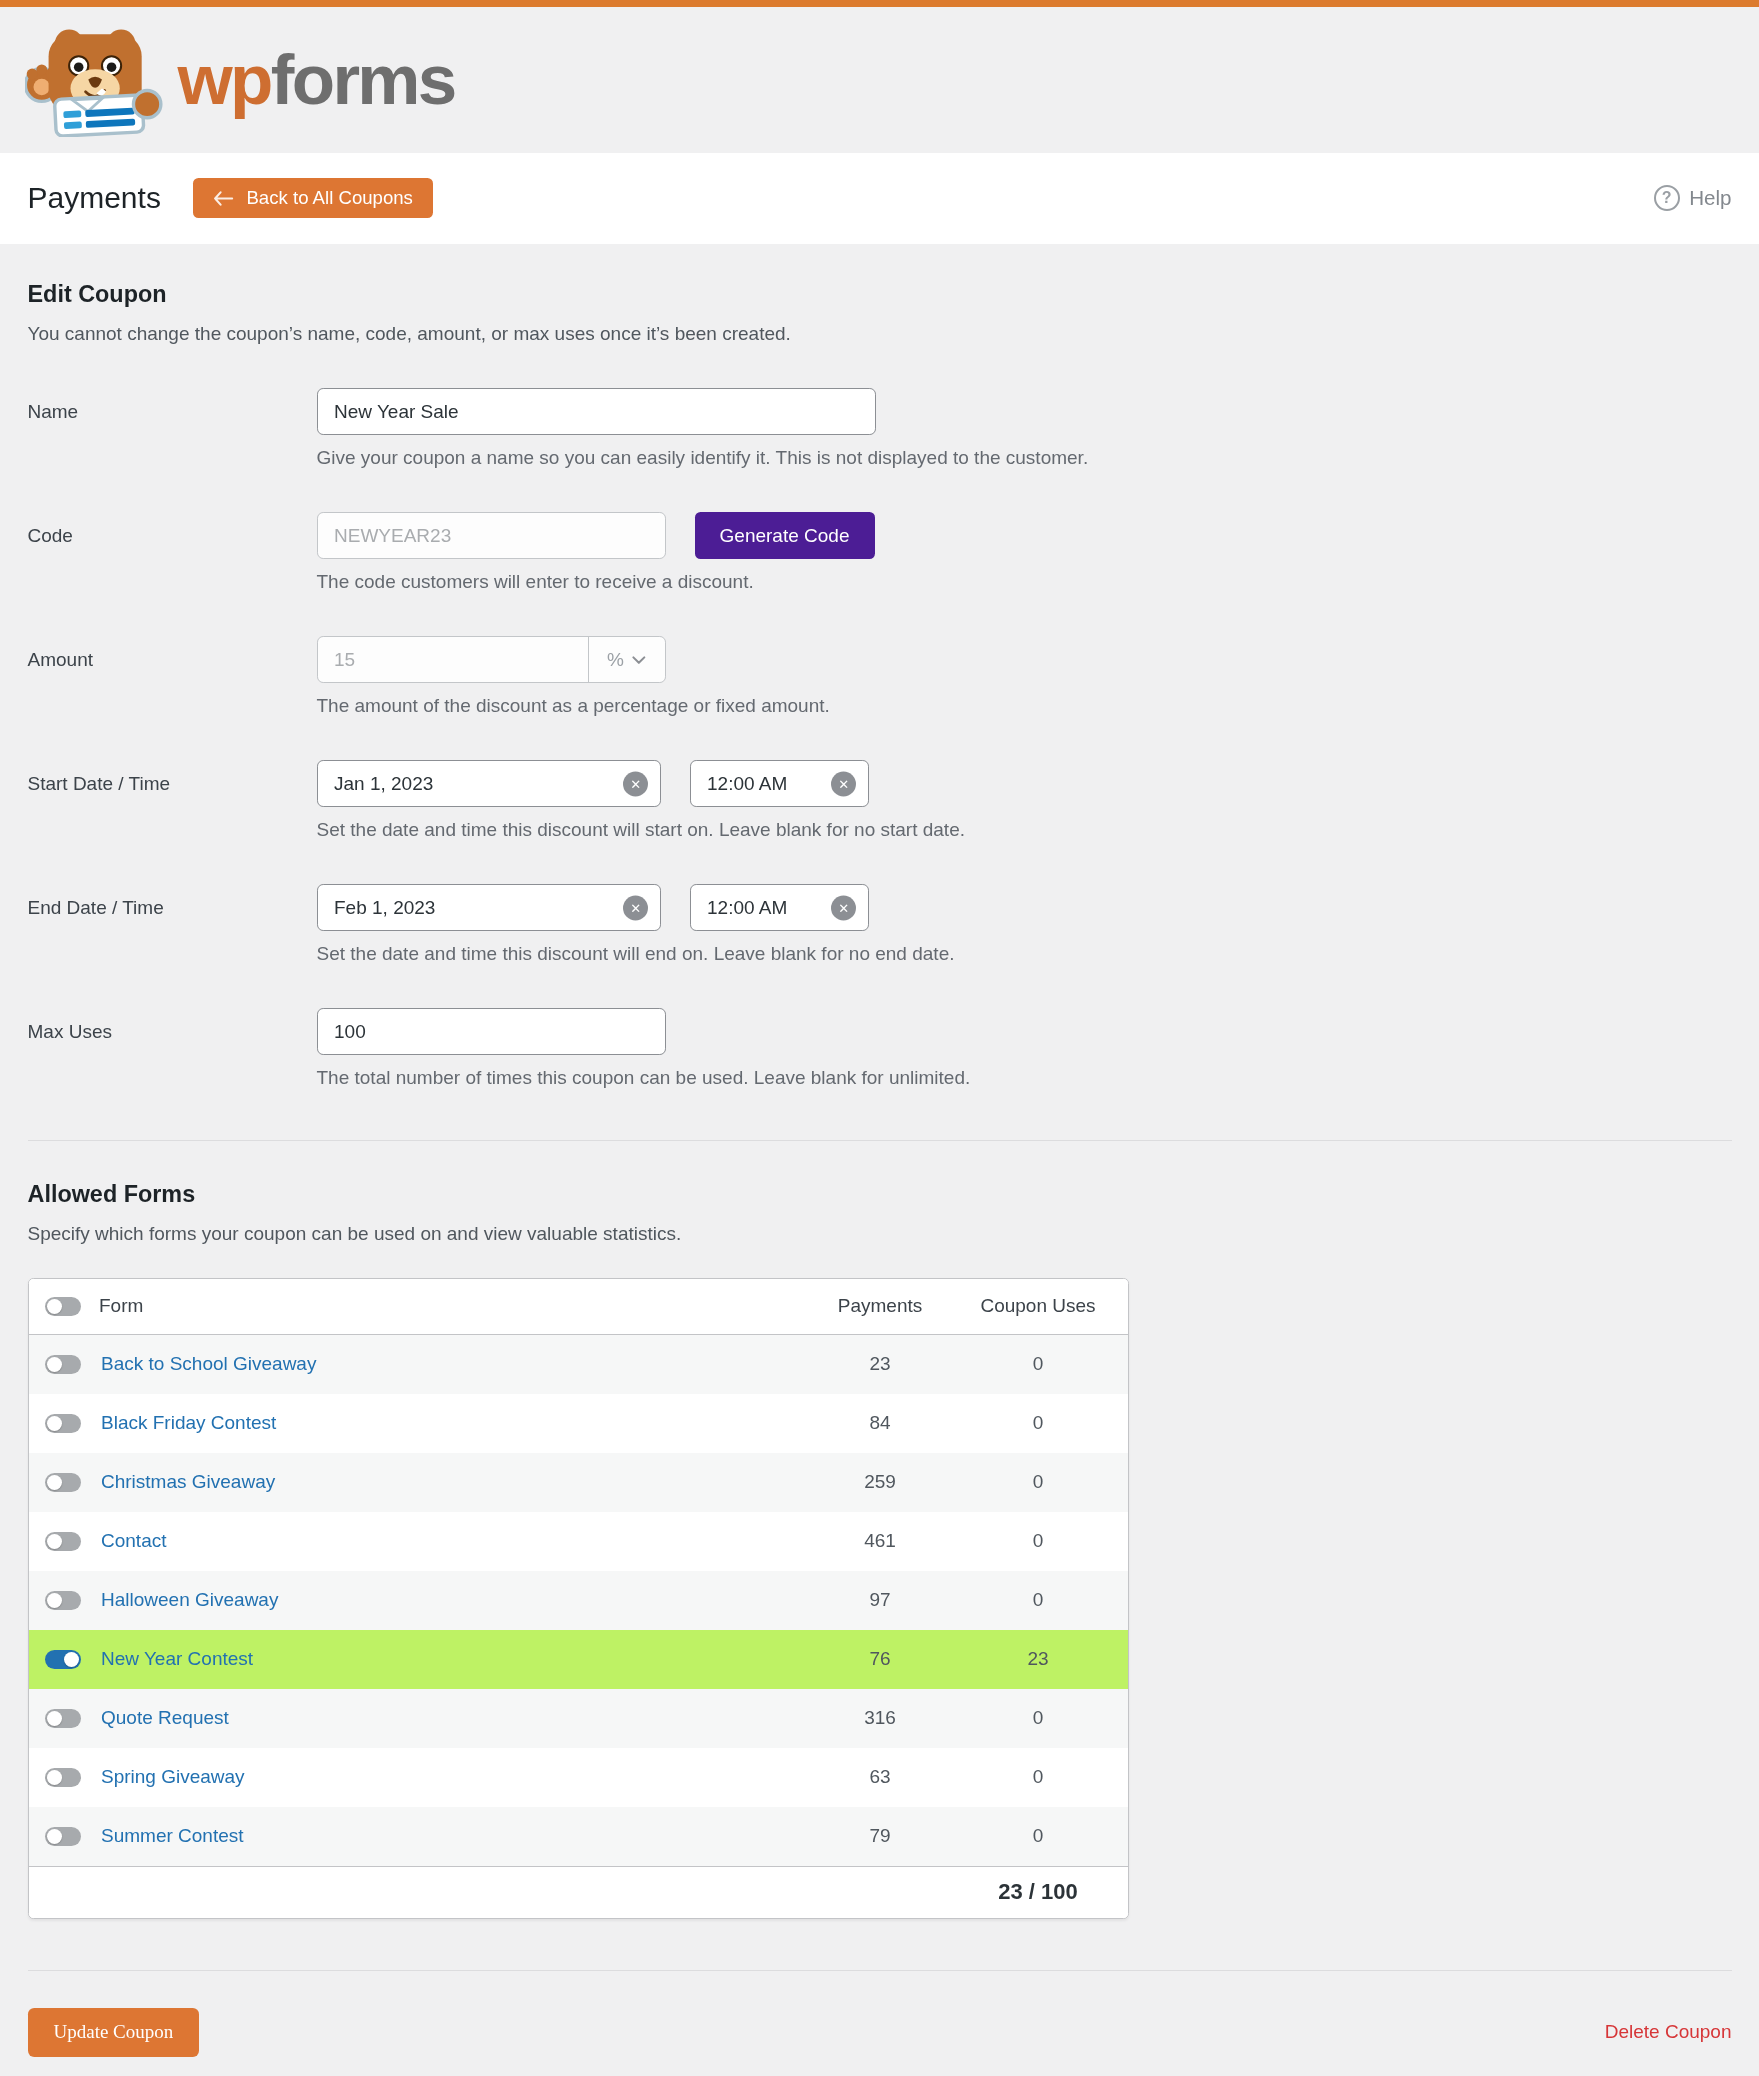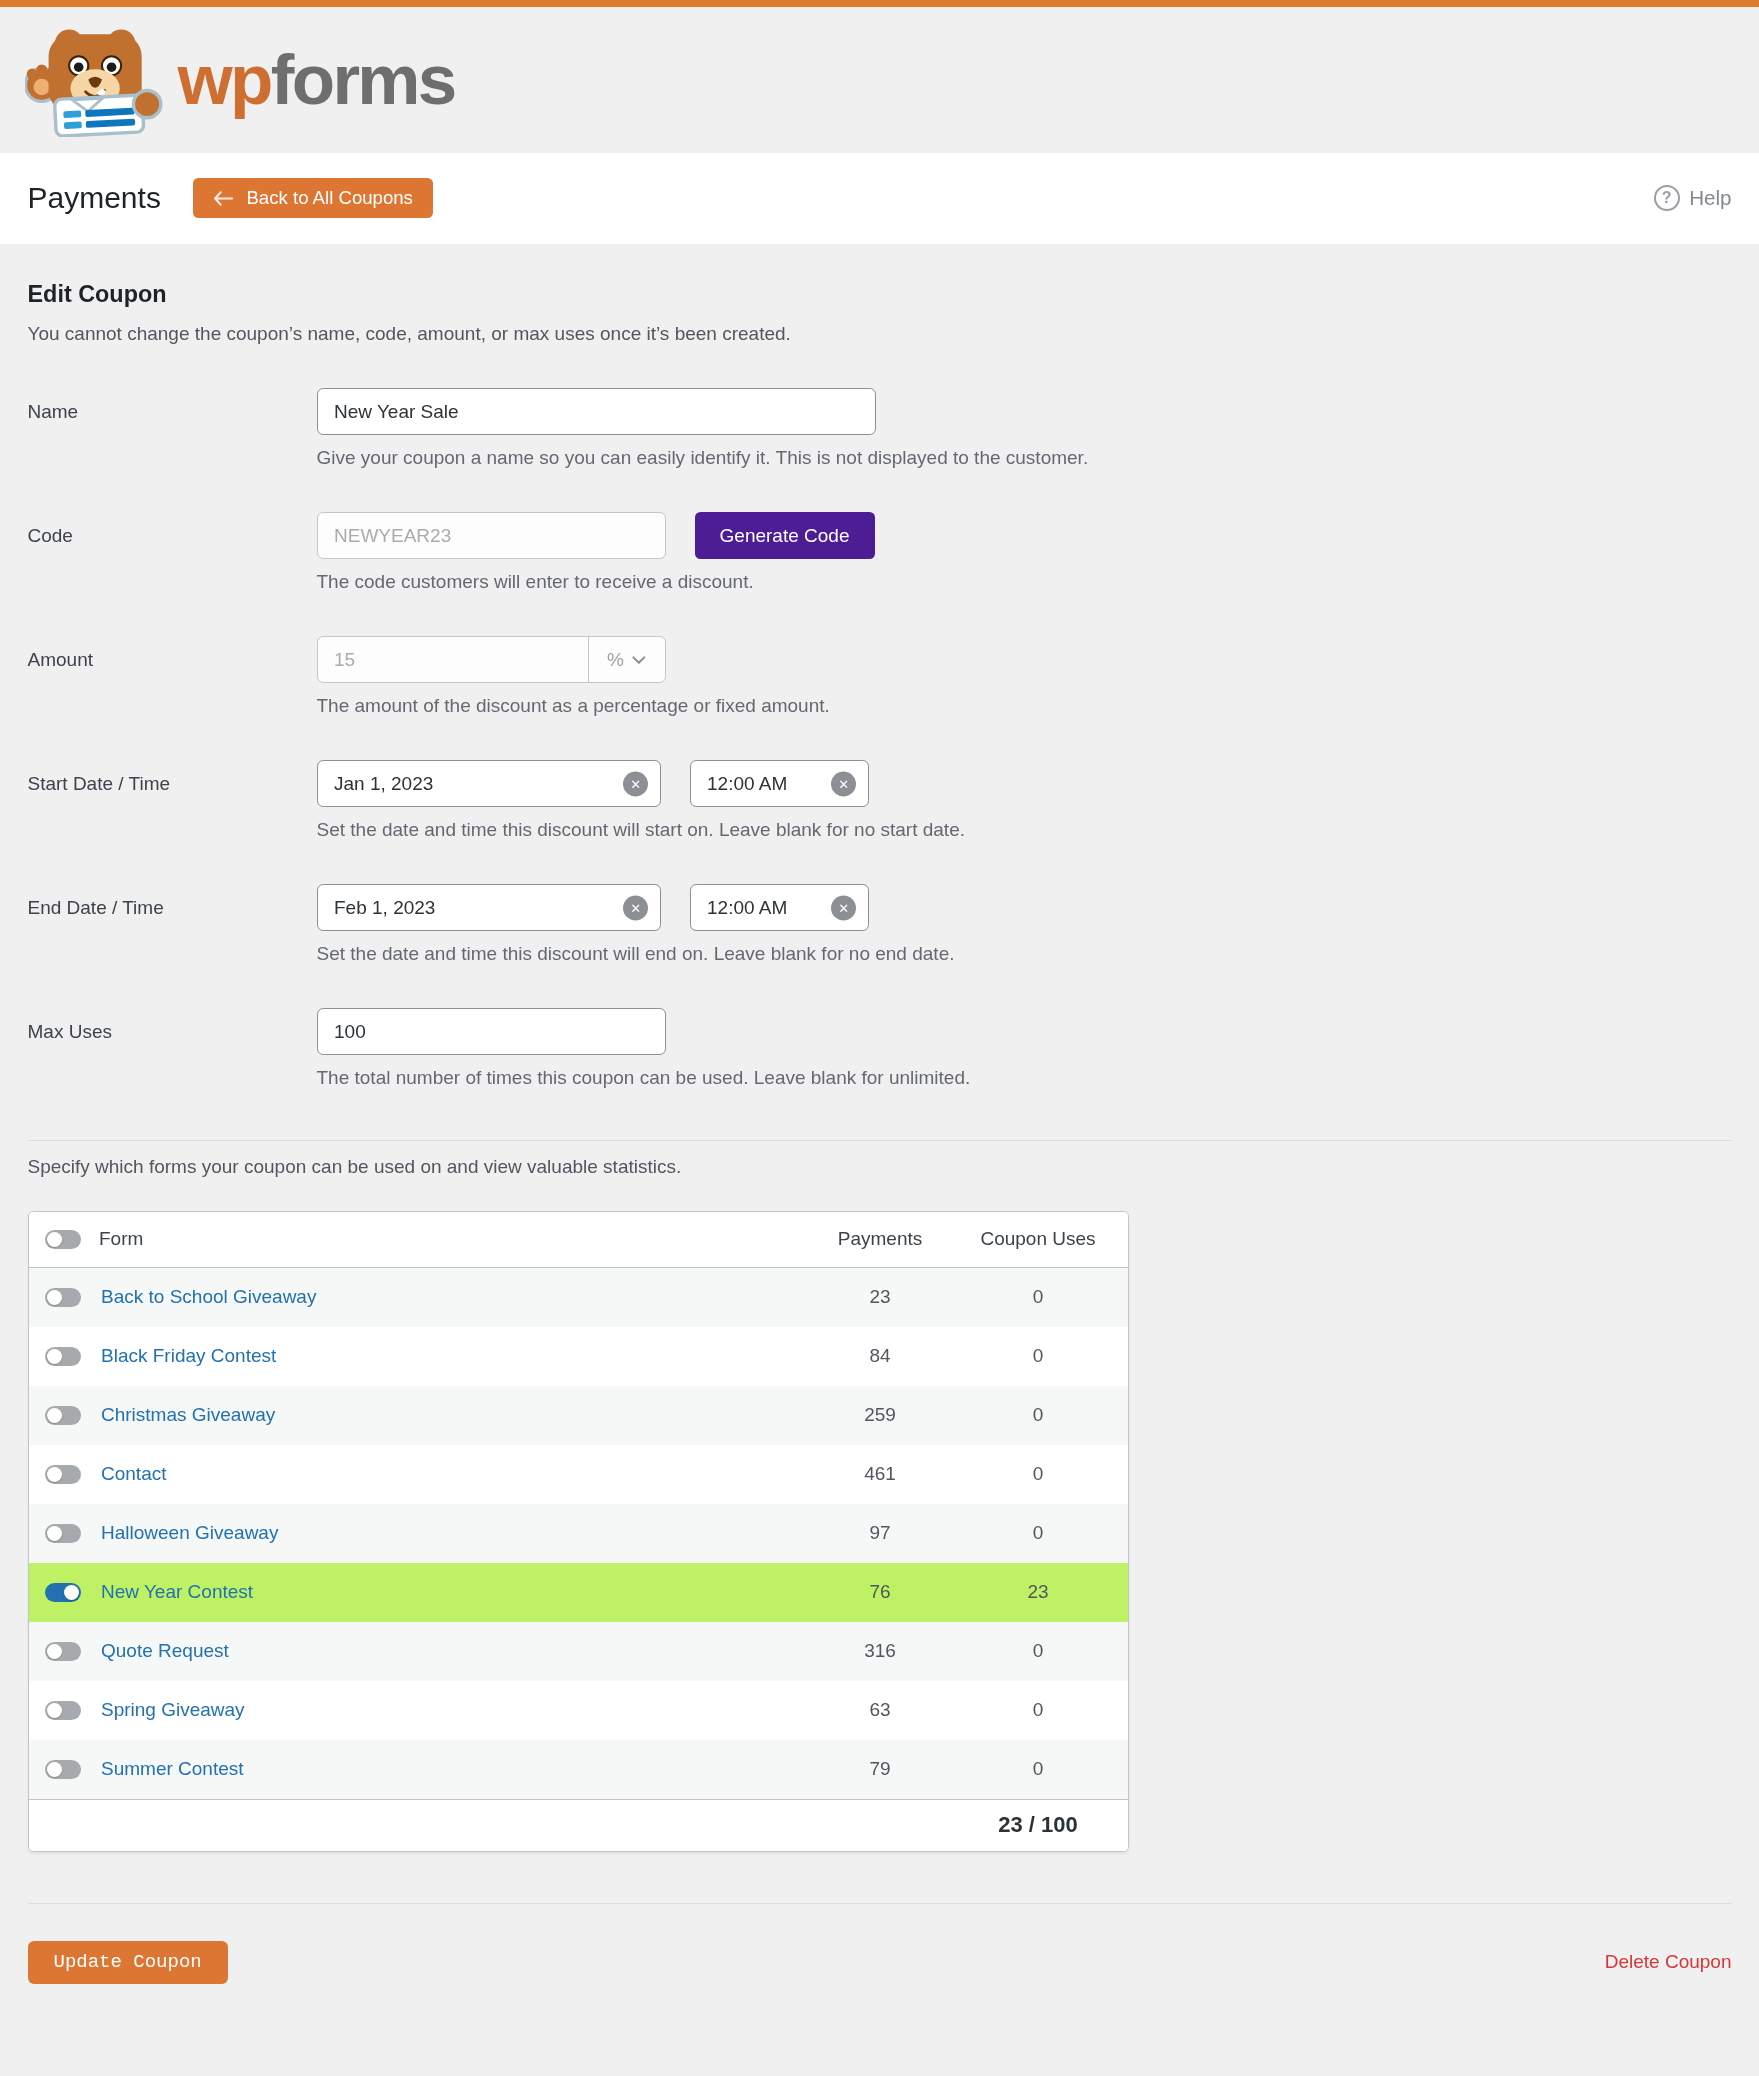--- a/index.html
+++ b/index.html
@@ -81,22 +81,22 @@
   .total { width:179px; text-align:center; font-size:22px; font-weight:bold; color:#2c3338; }
 
   .toggle { width:36px; height:19px; border-radius:9.6px; background:#a7aaad; position:relative;
             flex-shrink:0; cursor:pointer; }
   .toggle .knob { position:absolute; left:2.1px; top:2.1px; width:15px; height:15px; border-radius:50%;
                   background:#fff; box-shadow:0 0.7px 1.4px rgba(0,0,0,.25); }
   .row-on .toggle { background:#2271b1; }
   .row-on .toggle .knob { left:auto; right:2.1px; }
 
   .actions { display:flex; align-items:center; justify-content:space-between; margin-top:37px; }
-  .update-btn { height:43px; padding:0 26px; background:#dd7633; color:#fff; border:none;
-                border-radius:6.2px; font-size:19px; font-family:Liberation Mono, monospace; cursor:pointer; }
+  .update-btn { height:49px; padding:0 26px; background:#dd7633; color:#fff; border:none;
+                border-radius:6.2px; font-size:19px; font-family:Liberation Serif, serif; cursor:pointer; }
   .delete-link { color:#d63638; font-size:19px; text-decoration:none; cursor:pointer;margin-left:36px; }
 </style>
 </head>
 <body>
 
 <div class="topbar"></div>
 
 <header class="masthead">
   <svg class="bear" viewBox="0 0 208 168" aria-hidden="true">
 
@@ -241,20 +241,21 @@
           <input class="txt w-max" type="text" value="100" style="">
         </div>
         <div class="fhelp">The total number of times this coupon can be used. Leave blank for unlimited.</div>
       </div>
     </div>
 
   </div>
 
   <hr class="divider">
 
+  <h2 class="section h-forms">Allowed Forms</h2>
   <p class="section-desc">Specify which forms your coupon can be used on and view valuable statistics.</p>
 
   <div class="forms-table">
     <div class="trow thead">
       <span class="toggle">
           <span class="knob"></span>
         </span>
       <span class="hlabel">Form</span>
       <span class="col-pay">Payments</span>
       <span class="col-uses">Coupon Uses</span>

